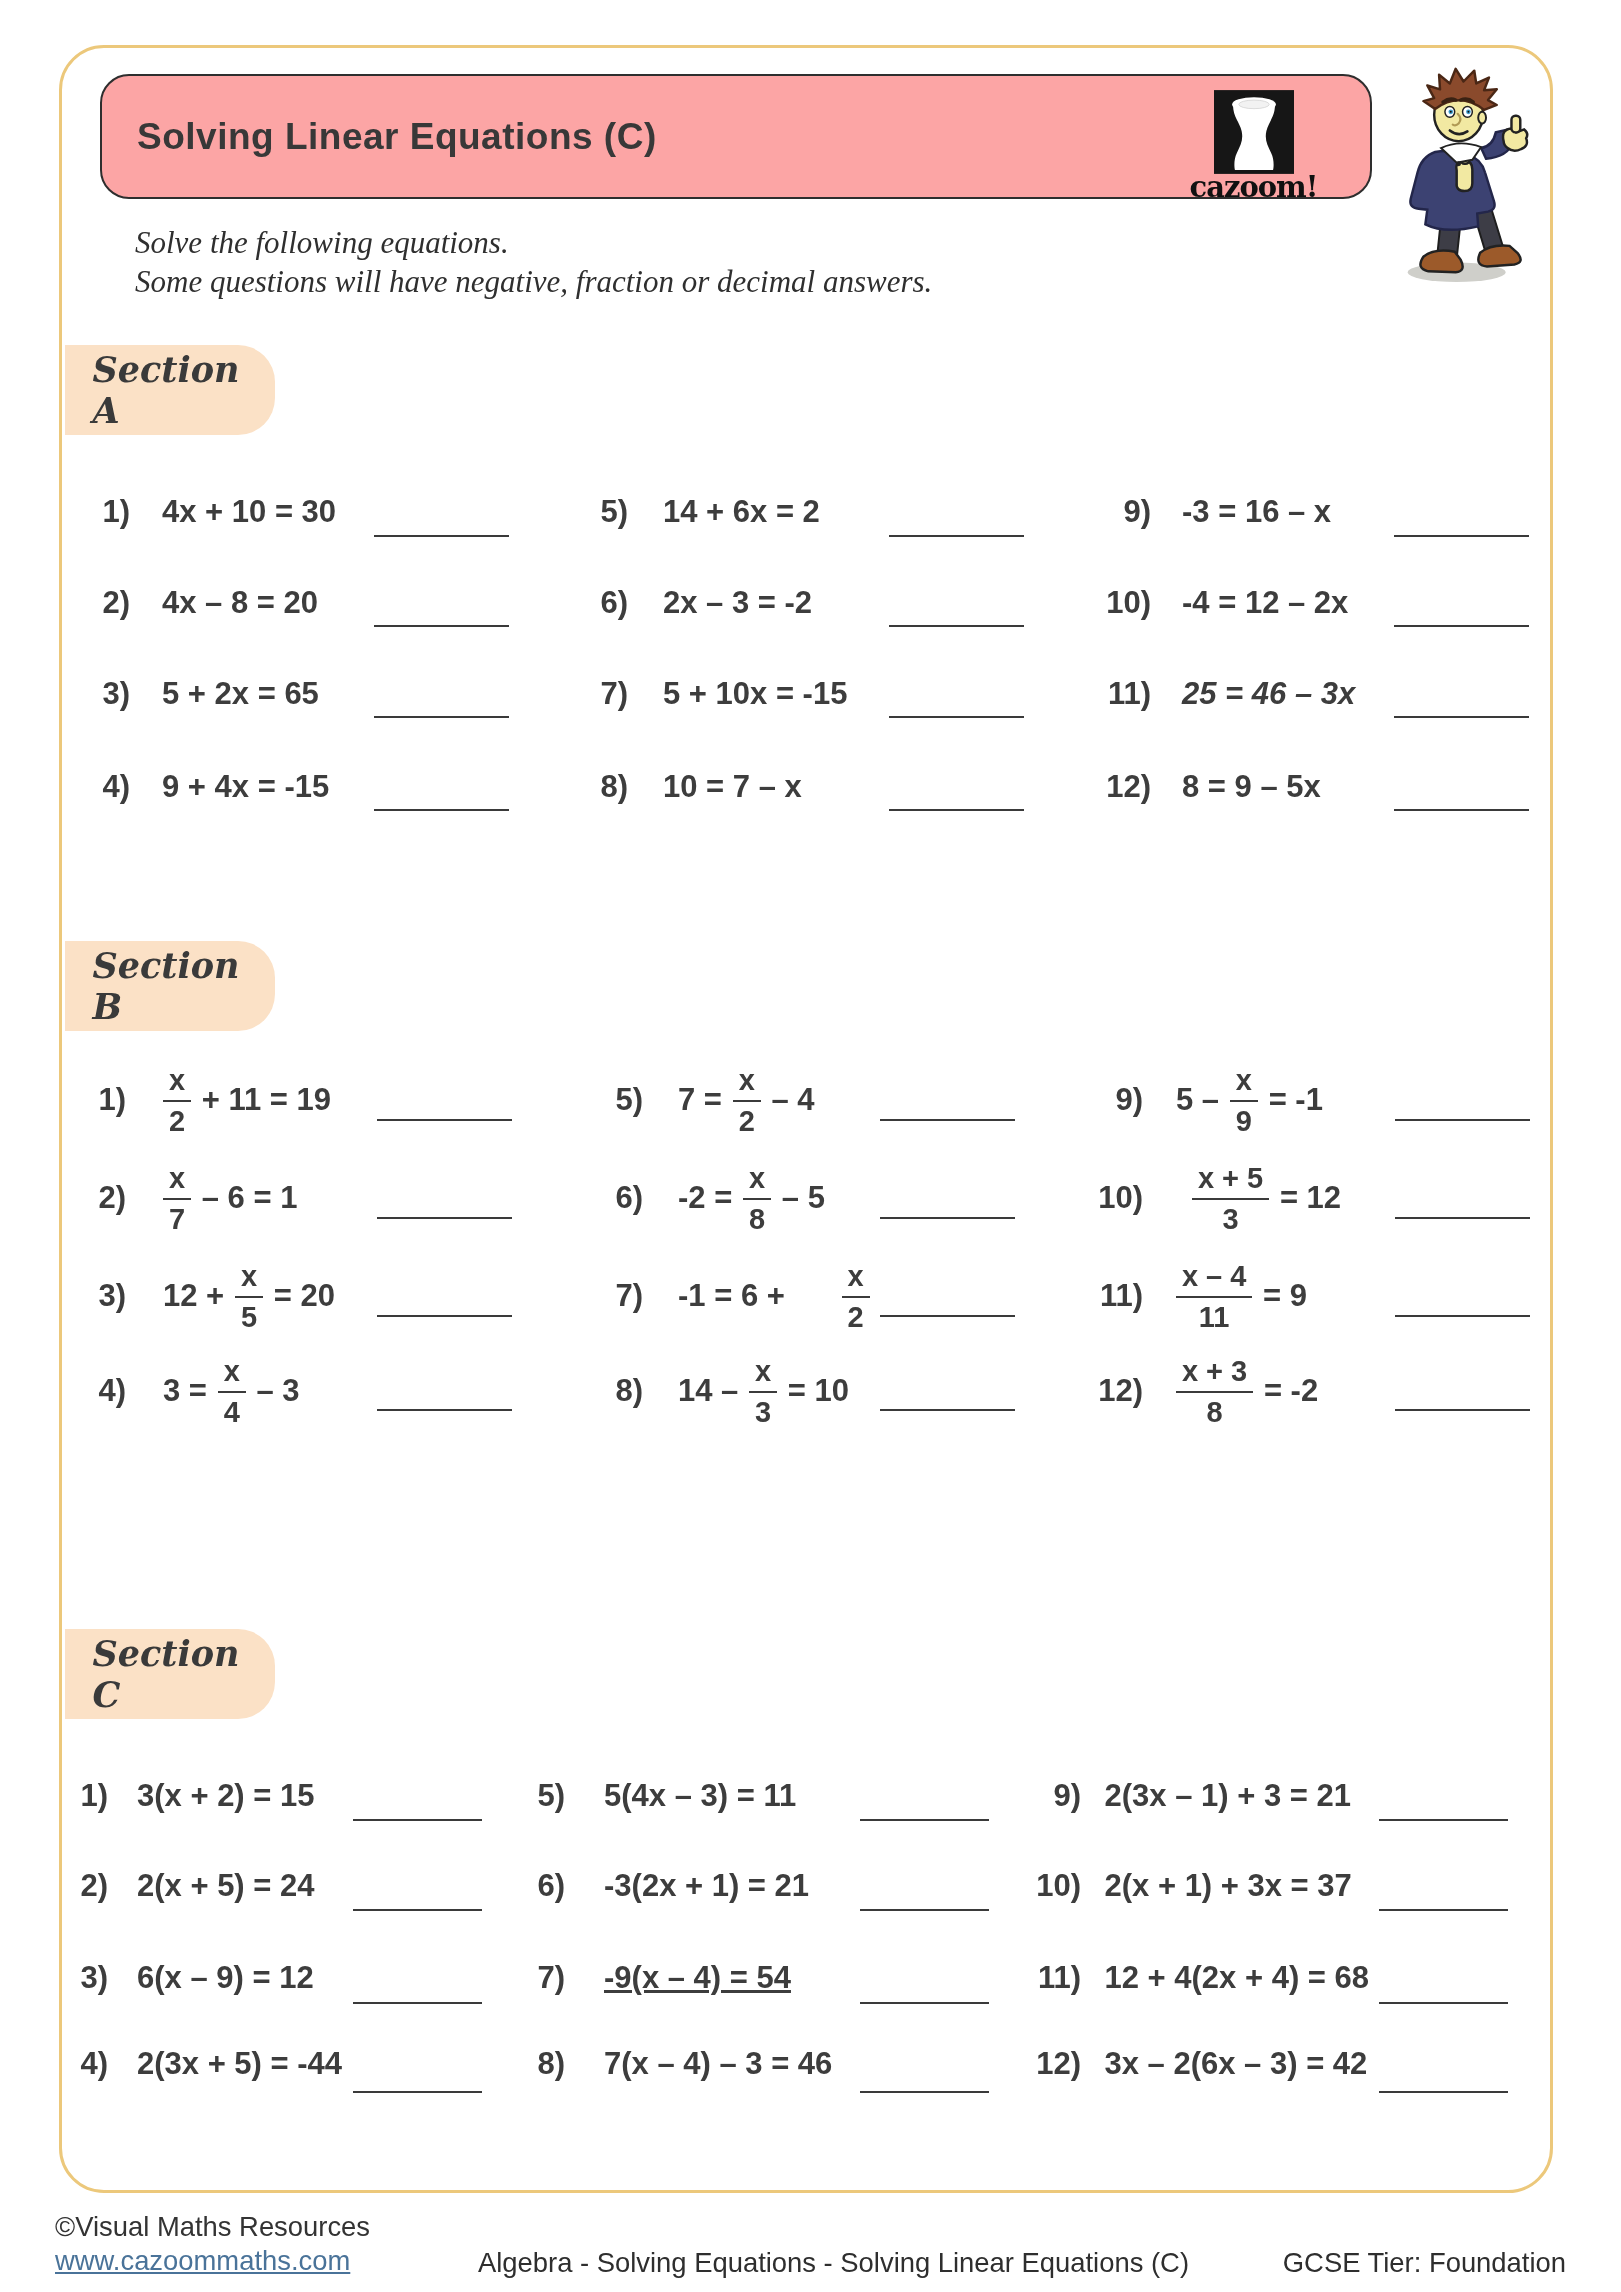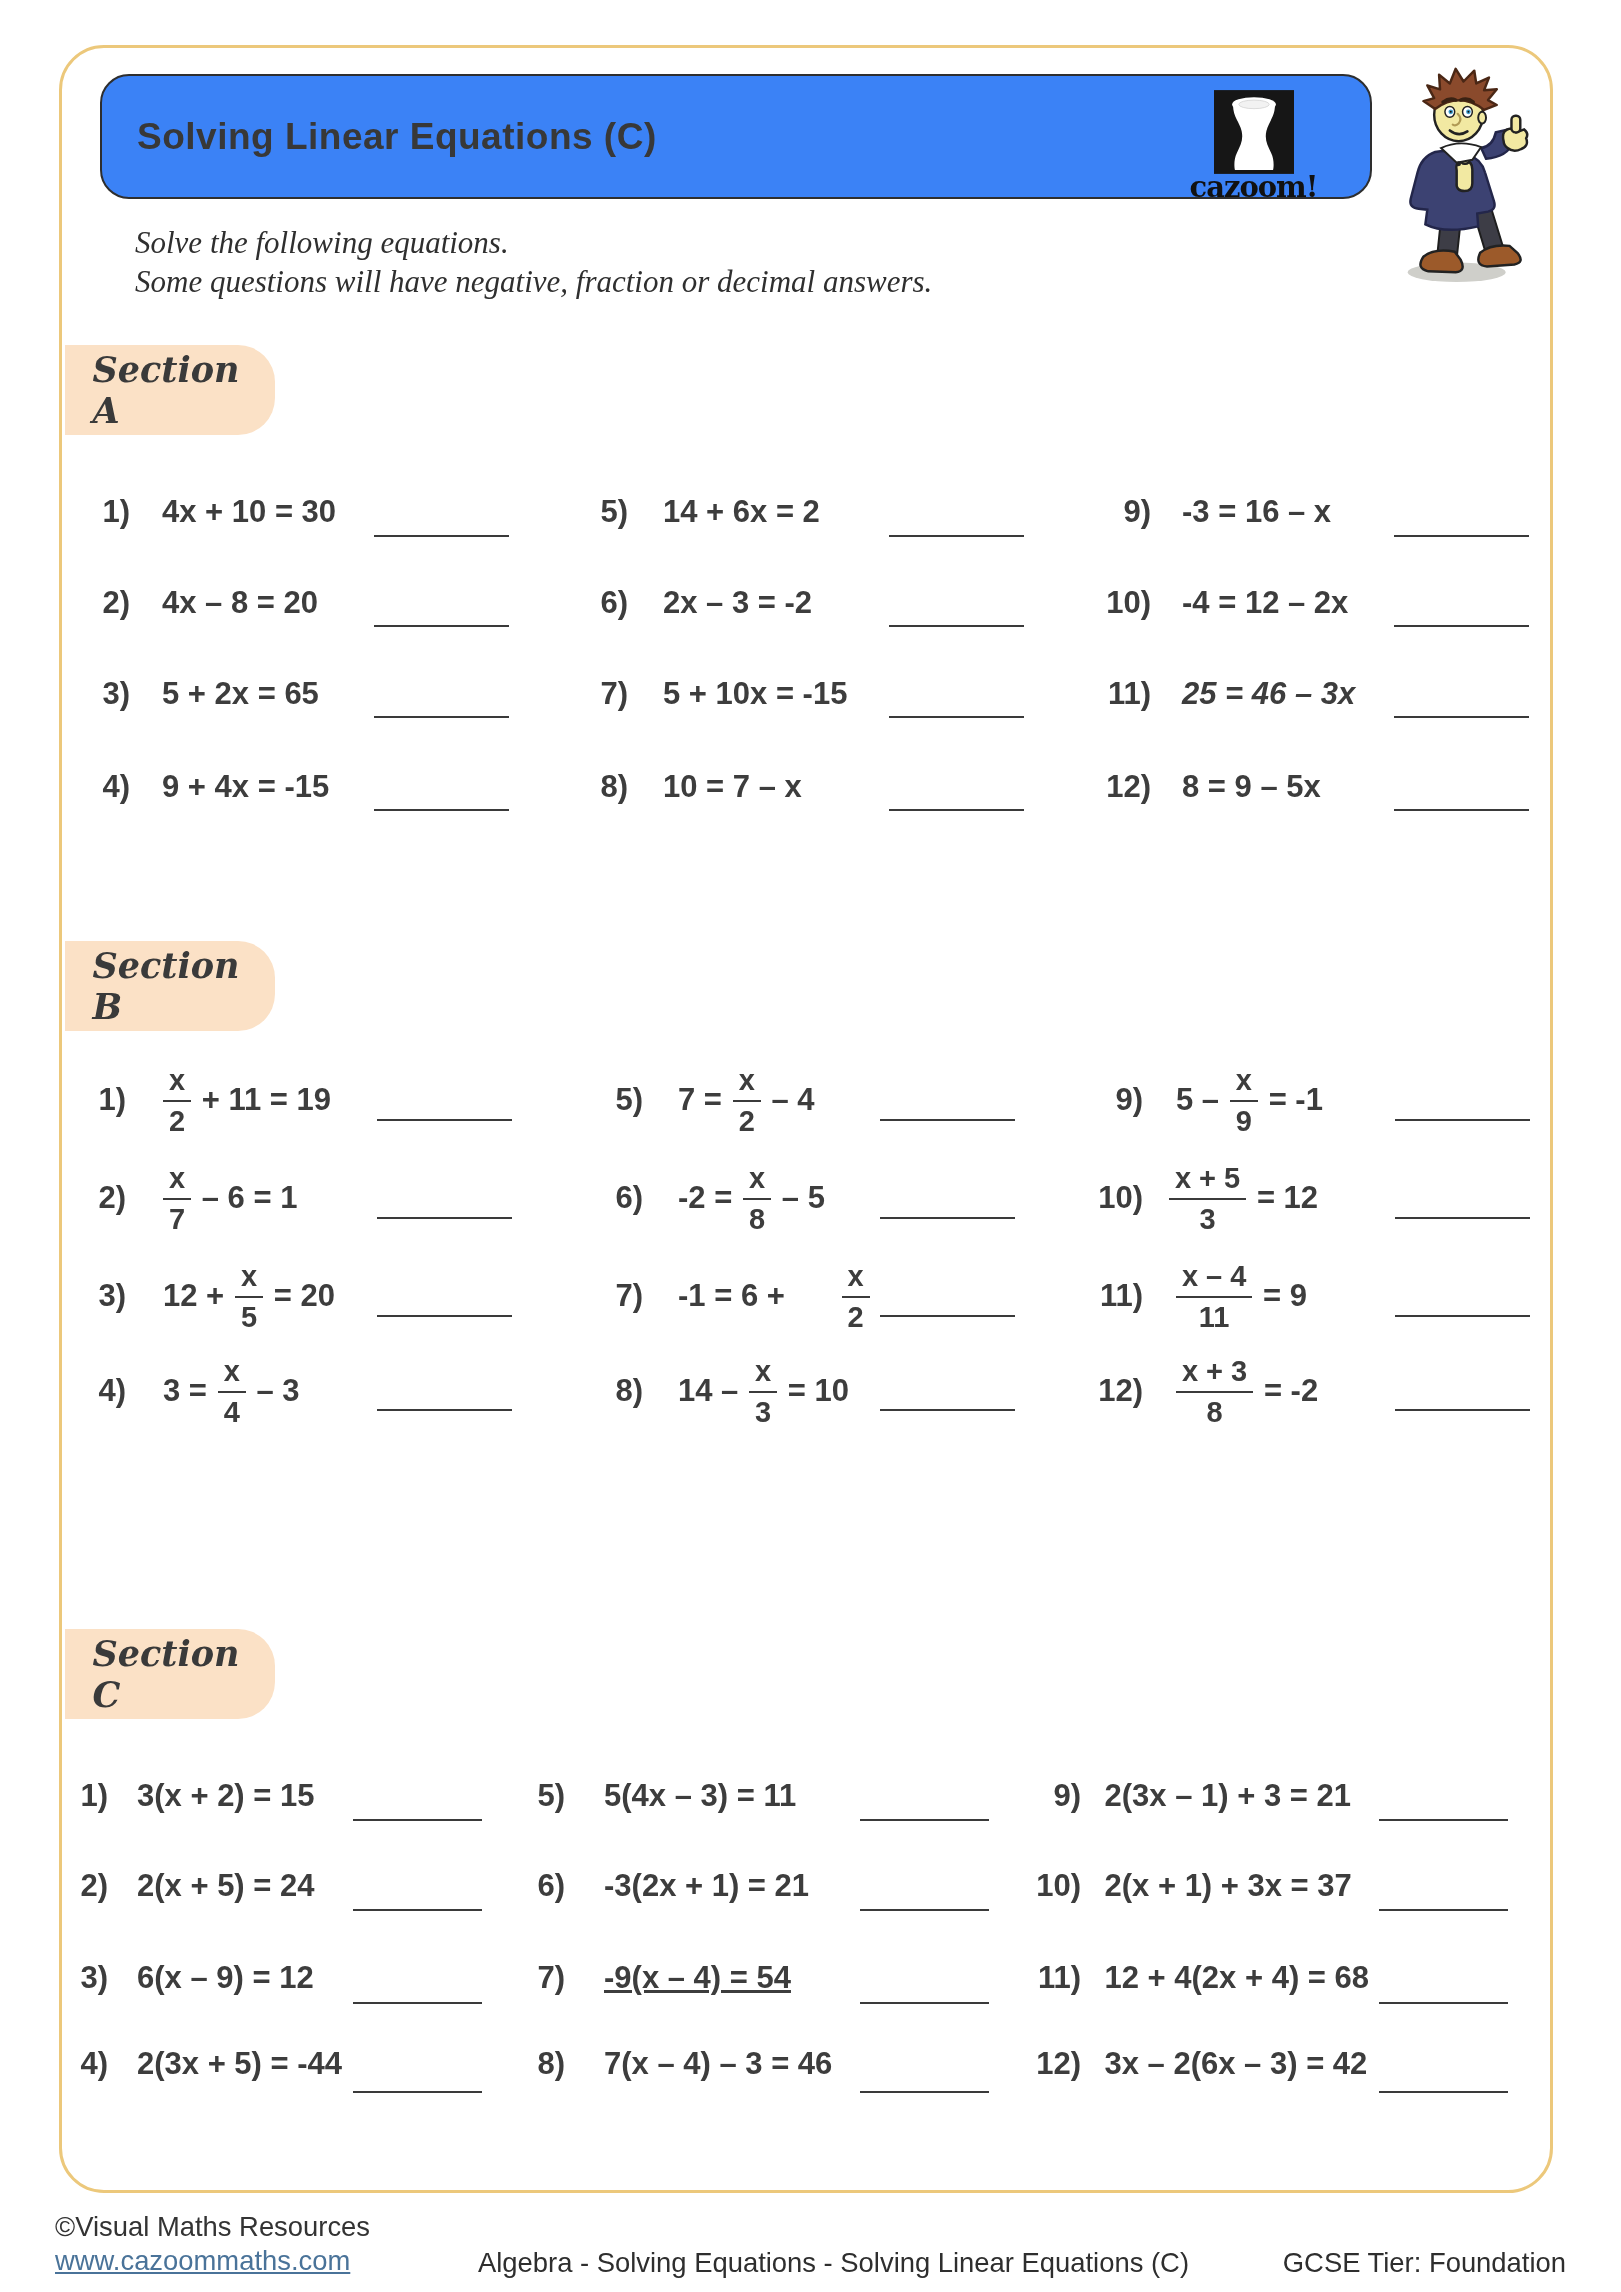--- a/index.html
+++ b/index.html
@@ -2,21 +2,21 @@
 <html><head>
 <meta charset="utf-8">
 <style>
   html,body{margin:0;padding:0;background:#fff;}
   .page{position:relative;width:1621px;height:2293px;background:#ffffff;overflow:hidden;
         font-family:"Liberation Sans",sans-serif;color:#3d3d3d;}
   .border-frame{position:absolute;left:59px;top:45px;width:1494px;height:2148px;
         box-sizing:border-box;border:3.9px solid #ECC87B;border-radius:45px;}
   
   .header-box{position:absolute;left:100px;top:74px;width:1272px;height:125px;box-sizing:border-box;
-        background:#3b82f6;border:2.9px solid #2E2E2E;border-radius:29px;display:flex;align-items:center;}
+        background:#fca5a5;border:2.9px solid #2E2E2E;border-radius:29px;display:flex;align-items:center;}
   .page-title{margin-left:35px;font-size:37px;font-weight:bold;color:#383838;letter-spacing:0.5px;}
   .logo{position:absolute;right:43px;top:9.8px;width:147px;text-align:center;}
   .logo svg{display:block;margin:3.9px auto 0;}
   .logo-word{font-family:"DejaVu Serif",serif;font-weight:bold;font-size:29px;color:#111;
         letter-spacing:-1px;line-height:27.4px;}
   .mascot{position:absolute;left:1396px;top:55px;width:137px;height:235px;}
   
   .instructions{position:absolute;left:135px;top:223px;font-family:"Liberation Serif",serif;
         font-style:italic;font-size:31px;line-height:39px;color:#2f2f2f;}
   
@@ -286,21 +286,21 @@
           <span class="frac">
             <span class="fn">x</span>
             <span class="fd">9</span>
           </span>
           <span class="q-post">= -1</span>
         </span>
       </div>
       <div class="ans-line" style="left: 1395px; top: 1119px; width: 135px;"></div>
       <div class="q-row" style="left: 1072px; top: 1155px; height: 86px;">
         <span class="q-num" style="width: 71px;">10)</span>
-        <span class="q-body" style="margin-left: 26px;">
+        <span class="q-body" style="margin-left: 49px;">
           <span class="q-pre"></span>
           <span class="frac">
             <span class="fn">x + 5</span>
             <span class="fd">3</span>
           </span>
           <span class="q-post">= 12</span>
         </span>
       </div>
       <div class="ans-line" style="left: 1395px; top: 1217px; width: 135px;"></div>
       <div class="q-row" style="left: 1072px; top: 1253px; height: 86px;">

